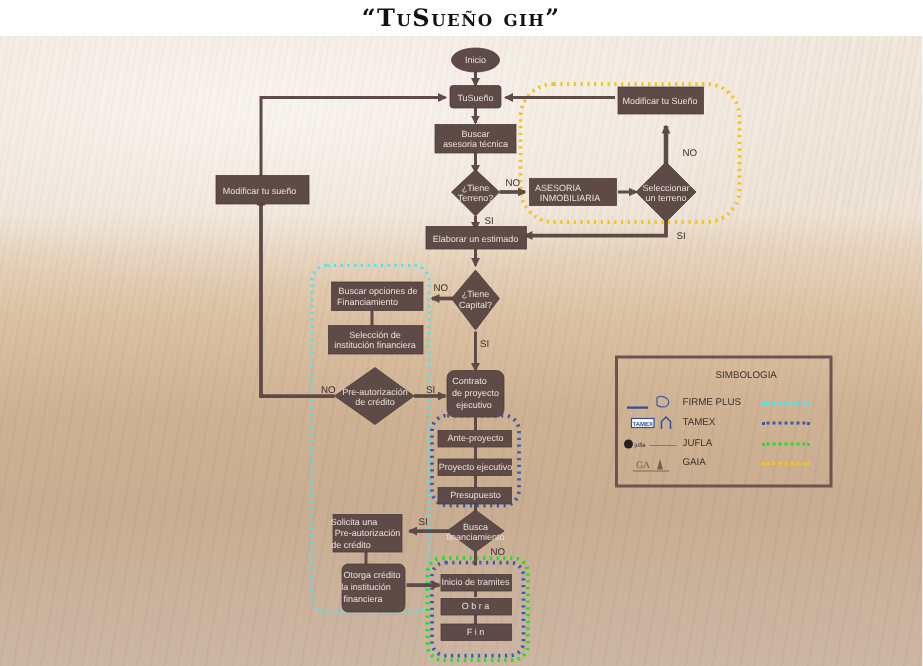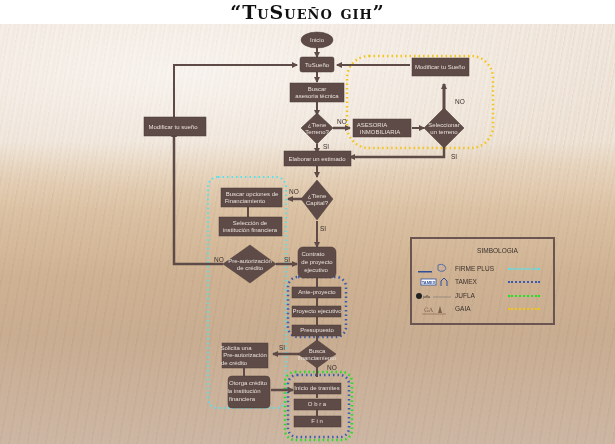--- a/index.html
+++ b/index.html
@@ -1,18 +1,18 @@
 <!DOCTYPE html>
 <html><head>
 <meta charset="utf-8">
 <style>
   html, body { margin:0; padding:0; }
   body { width:615px; height:444px; overflow:hidden; position:relative; background:#ffffff; font-family:"Liberation Sans", sans-serif; }
   #title-bar { position:absolute; left:0; top:0; width:615px; height:24px; background:#ffffff; text-align:center; }
-  #title { font-family:"DejaVu Serif", serif; font-weight:bold; font-size:19px; letter-spacing:1px; line-height:24px; color:#111; font-variant:small-caps;margin-top:20px; }
+  #title { font-family:"DejaVu Serif", serif; font-weight:bold; font-size:16px; letter-spacing:1px; line-height:24px; color:#111; font-variant:small-caps;margin-top:20px; }
   #bg { position:absolute; left:0; top:24px; width:615px; height:420px;
     background:
       repeating-linear-gradient(100deg, rgba(140,100,70,0.10) 0px, rgba(140,100,70,0.0) 3px, rgba(200,160,120,0.12) 6px, rgba(0,0,0,0) 9px),
       linear-gradient(180deg, #f3ebe2 0%, #efe5d9 28%, #e8d6c0 34%, #dcc3a5 45%, #cfb394 60%, #c9ae93 75%, #cdb8a6 100%);
   }
   #bg .haze { position:absolute; left:0; top:0; width:100%; height:40%; background:radial-gradient(ellipse at 30% 30%, rgba(255,255,255,0.55), rgba(255,255,255,0) 70%); }
   #diagram { position:absolute; left:0; top:0; }
   .node-text { font-family:"Liberation Sans", sans-serif; font-size:6px; fill:#e9dfd8; }
   .lbl { font-family:"Liberation Sans", sans-serif; font-size:6.5px; fill:#3a302c; }
   #legend { position:absolute; left:410px; top:237px; width:145px; height:88px; border:2px solid #6b5550; box-sizing:border-box; }

